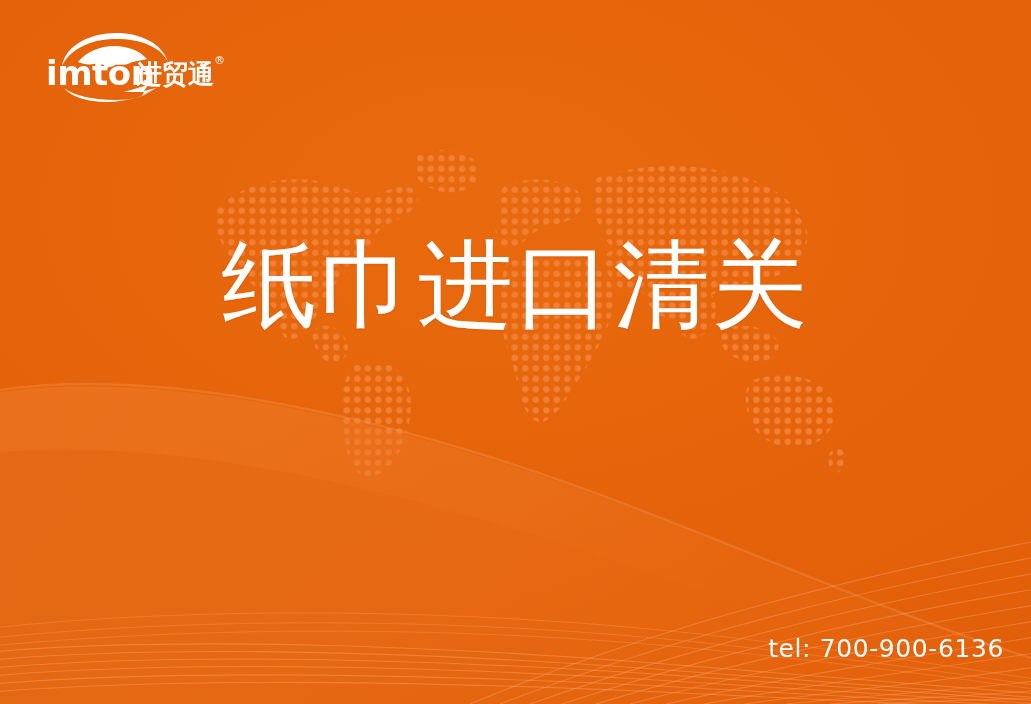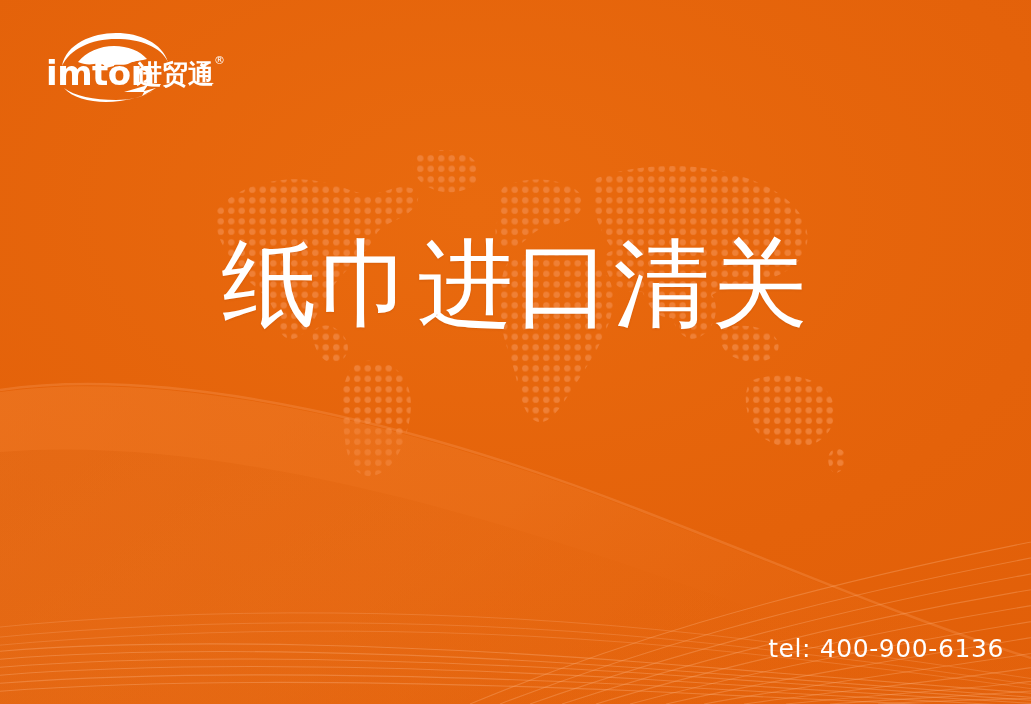--- a/index.html
+++ b/index.html
@@ -66,21 +66,20 @@
     font-size: 96px;
     line-height: 118px;
     font-weight: 300;
     letter-spacing: 2px;
     font-family: "DejaVu Sans", "Liberation Sans", sans-serif;
     text-shadow: 0 1px 2px rgba(150,55,0,0.18);
   }
   #headline .line {
     display: block;
     white-space: nowrap;
-    font-family: Liberation Serif, serif;
   }
 
   
   #phone {
     position: absolute;
     right: 27px;
     bottom: 41px;
     color: #ffffff;
     font-size: 25px;
     font-weight: 400;
@@ -238,15 +237,15 @@
                  C100 67 86 70 72 70 C50 70 30 66 20 58 Z"></path>
         <path d="M80 62 L104 55 L100 61 L112 58 L98 66 L100 62 Z"></path>
       </g>
     </svg>
   </div>
 
   <div id="headline">
     <span class="line">纸巾进口清关</span>
   </div>
 
-  <div id="phone">tel: 400-900-6136</div>
+  <div id="phone">tel: 700-900-6136</div>
 
 </div>
 
 </body></html>

